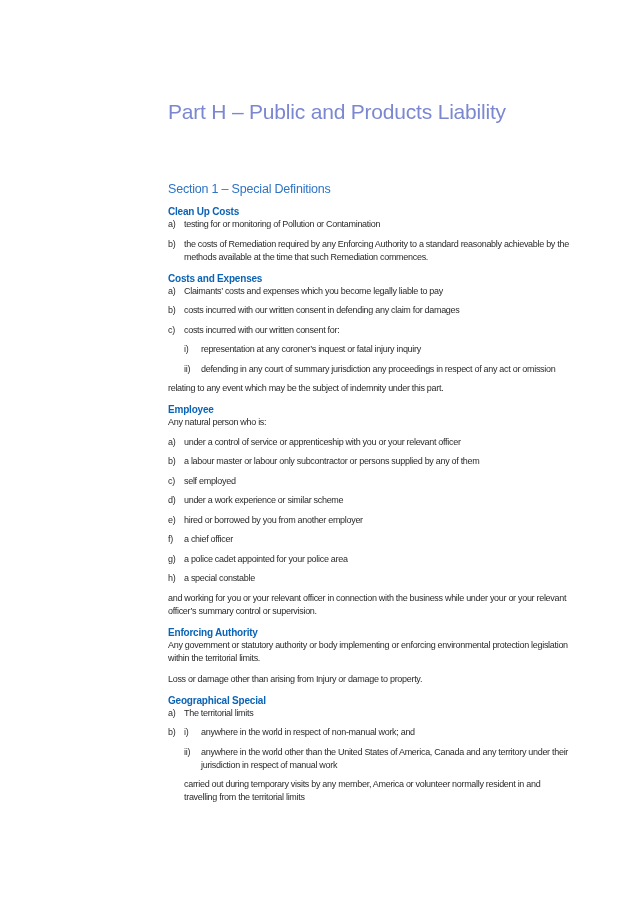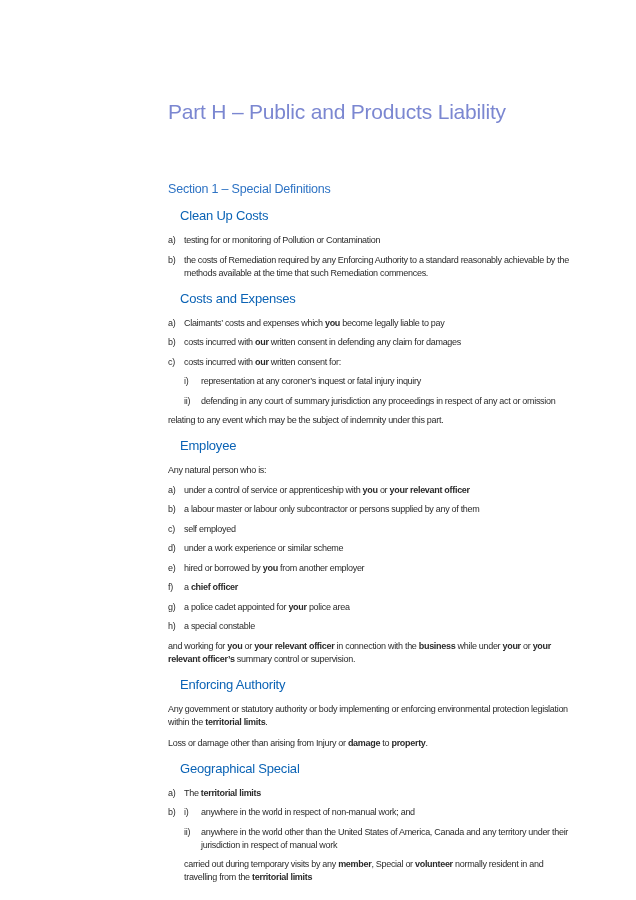--- a/index.html
+++ b/index.html
@@ -14,34 +14,34 @@
   .page-title{
     font-size:21px;font-weight:400;color:#7b87d1;margin:0;
     line-height:28px;letter-spacing:-0.2px;
   }
   .section-title{
     font-size:12.5px;font-weight:400;color:#2e73c4;margin:55px 0 4px 0;
     line-height:16px;letter-spacing:-0.2px;
   }
   .def{margin-top:8px;}
   .def-heading{
-    font-size:13px;font-weight:400;color:#0b63b5;margin:12px;line-height:13px;
+    font-size:10px;font-weight:700;color:#0b63b5;margin:0;line-height:13px;
     letter-spacing:-0.2px;
   }
   .block{margin:0 0 6.5px 0;}
   .l1{display:flex;}
   .l1 .marker{flex:0 0 16px;}
   .l2{display:flex;margin-left:16px;}
   .l2 .marker{flex:0 0 17px;}
   .l1l2{display:flex;}
   .l1l2 .marker1{flex:0 0 16px;}
   .l1l2 .marker2{flex:0 0 17px;}
   .txt{flex:1;}
   .p2{margin-left:16px;}
-  .bold{font-weight:700;}
+  .bold{font-weight:400;}
   .page-number{
     position:absolute;left:632px;top:870px;width:20px;text-align:right;
     font-size:8.5px;color:#2b2b2b;
   }
 </style>
 </head>
 <body>
 
 <div class="content">
   <h1 class="page-title">Part H – Public and Products Liability</h1>
@@ -134,17 +134,17 @@
         </div>
         <div class="block l1l2">
           <span class="marker1">b)</span>
           <span class="marker2">i)</span>
           <span class="txt"><span>anywhere in the world in respect of non-manual work; and</span></span>
         </div>
         <div class="block l2">
           <span class="marker">ii)</span>
           <span class="txt"><span>anywhere in the world other than the United States of America, Canada and any territory under their jurisdiction in respect of manual work</span></span>
         </div>
-        <div class="block p2"><span>carried out during temporary visits by any </span><span class="bold">member</span><span>, Special or </span><span class="bold">volunteer</span><span> normally resident in and travelling from the </span><span class="bold">territorial limits</span></div>
+        <div class="block p2"><span>carried out during temporary visits by any </span><span class="bold">member</span><span>, America or </span><span class="bold">volunteer</span><span> normally resident in and travelling from the </span><span class="bold">territorial limits</span></div>
       </section>
     </div>
 </div>
 <div class="page-number">63</div>
 
 </body></html>

